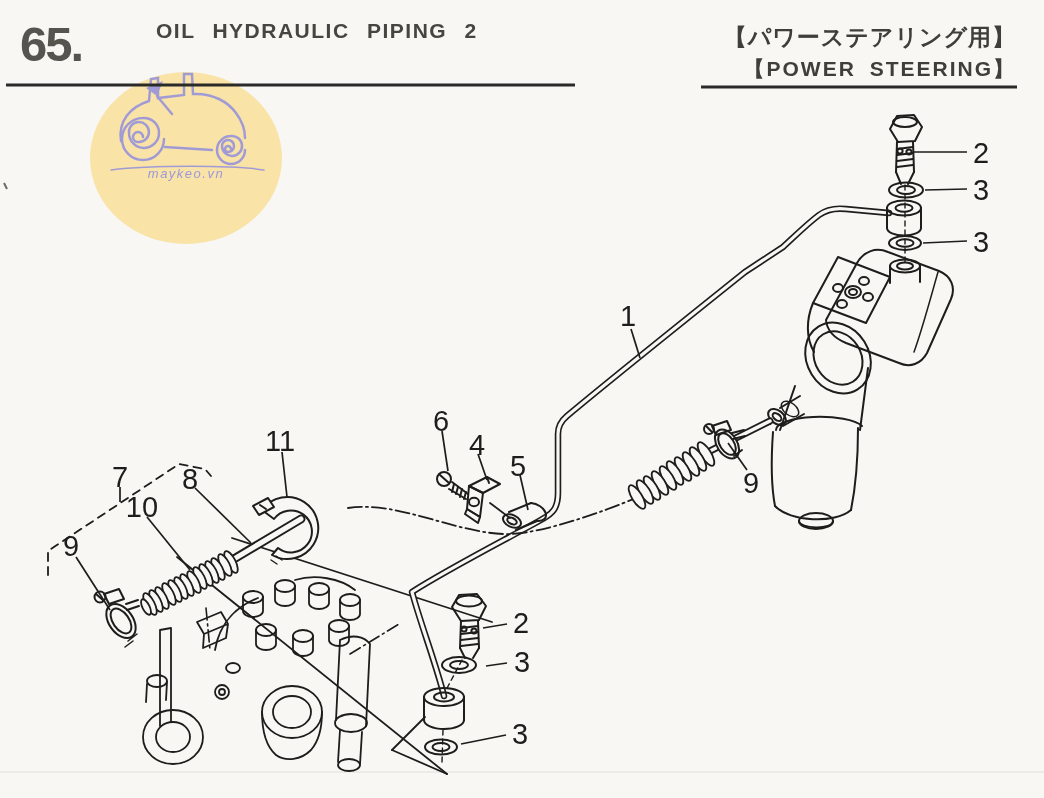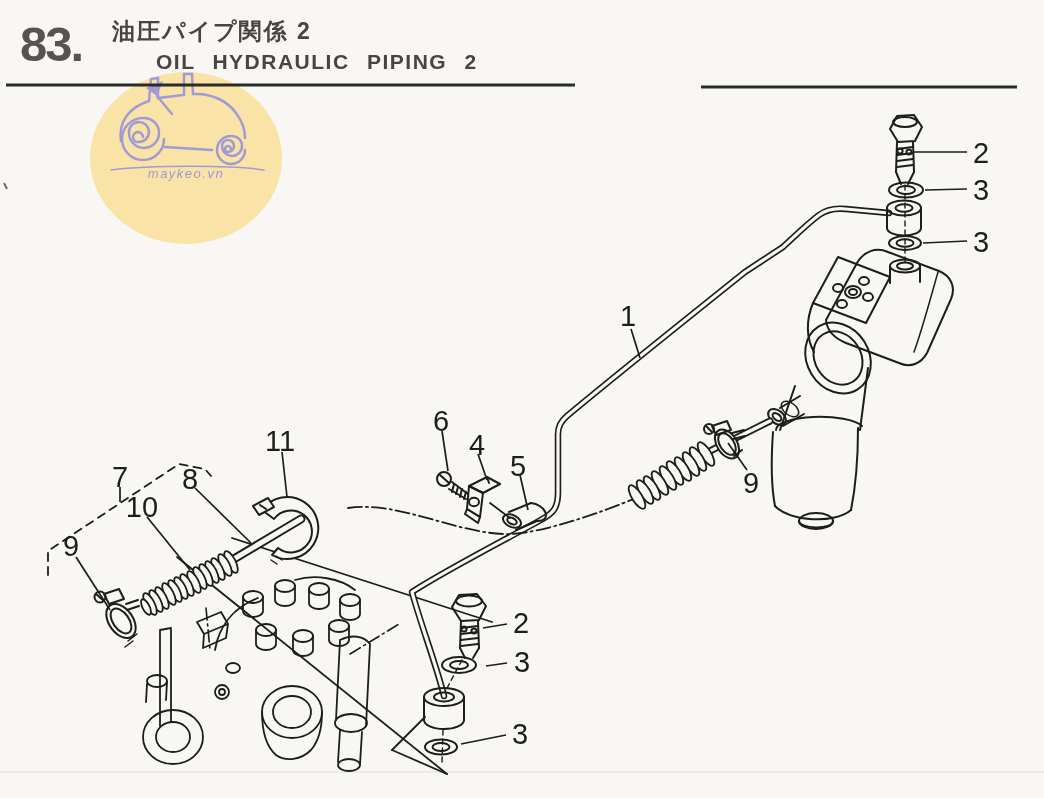--- a/index.html
+++ b/index.html
@@ -310,19 +310,22 @@
     <text x="190" y="489">8</text>
     <text x="120" y="487">7</text>
     <text x="142" y="517">10</text>
     <text x="71" y="556">9</text>
     <text x="521" y="633">2</text>
     <text x="522" y="672">3</text>
     <text x="520" y="744">3</text>
   </g>
 </svg>
 
-  <div class="hdr-num">83.</div>
+  <div class="hdr-num">65.</div>
   <div class="hdr-left">
-    <div class="jp">油圧パイプ関係 2</div>
     <div class="en">OIL HYDRAULIC PIPING 2</div>
   </div>
+  <div class="hdr-right">
+    <div class="jp">【パワーステアリング用】</div>
+    <div class="en">【POWER STEERING】</div>
+  </div>
 
 </div>
 
 </body></html>

